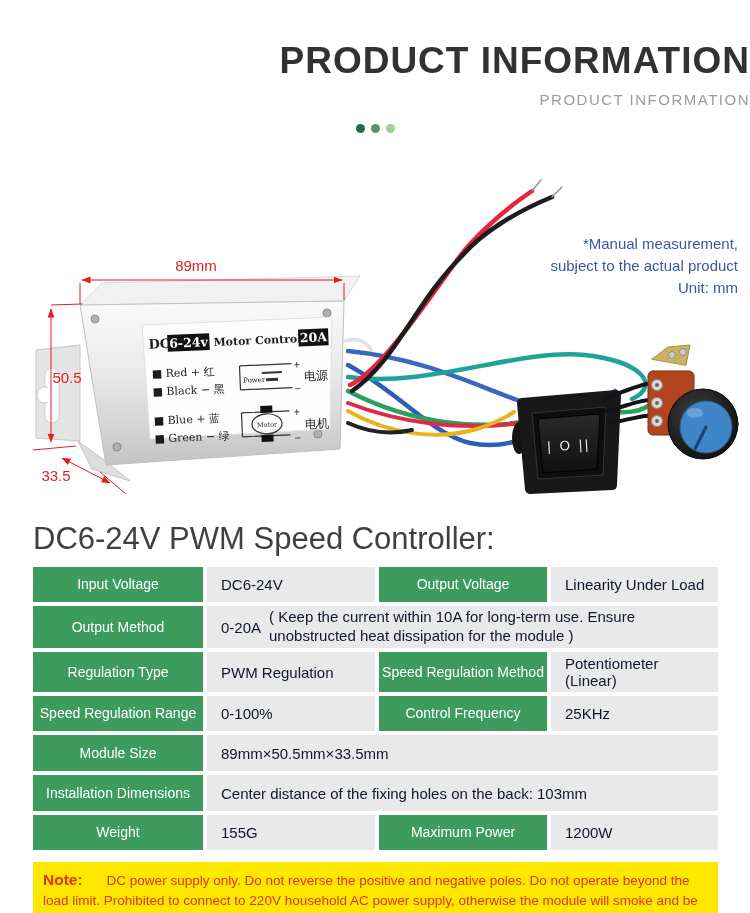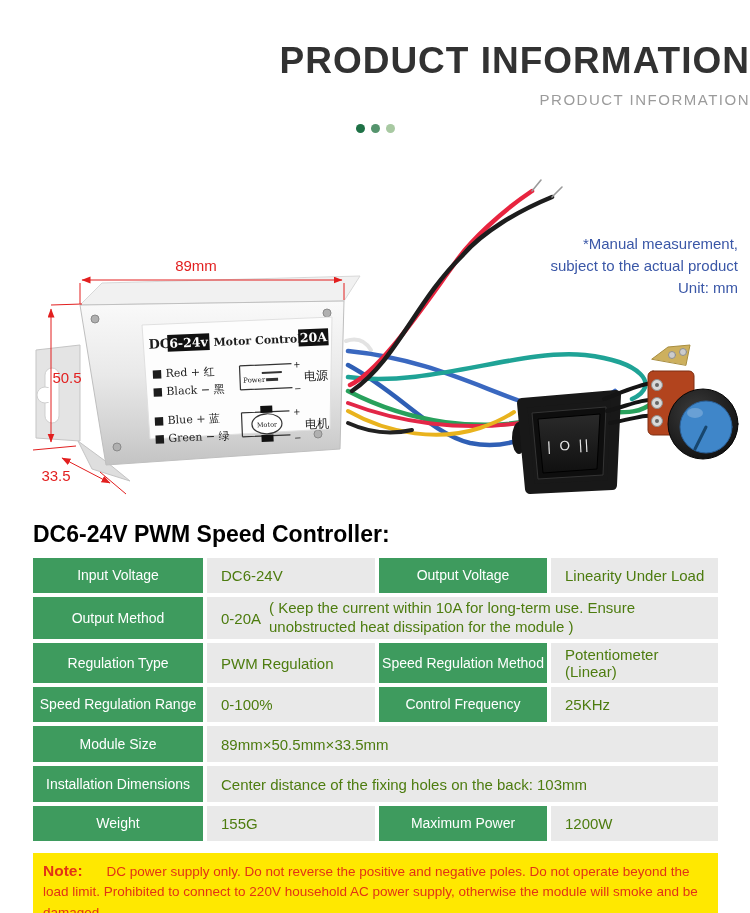--- a/index.html
+++ b/index.html
@@ -8,28 +8,28 @@
   }
   *{box-sizing:border-box}
   body{margin:0;width:750px;height:913px;background:#fff;overflow:hidden;
        font-family:"Liberation Sans",sans-serif;}
   .header{text-align:right;padding-top:40px}
   .title{margin:0;font-size:37px;font-weight:bold;color:#323232;letter-spacing:1px}
   .subtitle{margin-top:9px;font-size:15px;color:#9b9b9b;letter-spacing:1.5px}
   .dots{margin-top:16px;display:flex;justify-content:center;gap:6px}
   .dot{width:9px;height:9px;border-radius:50%;background:#4c8}
   .illustration{position:relative;width:750px;height:388px}
-  .section-title{margin:0 0 10px 33px;font-size:23px;font-weight:bold;color:#000000}
+  .section-title{margin:0 0 10px 33px;font-size:31px;font-weight:normal;color:#404040}
   .spec{width:685px;margin-left:33px}
   .row{display:grid;grid-template-columns:170px 168px 168px 167px;column-gap:4px;margin-bottom:4px}
   .row.wide{grid-template-columns:170px 511px}
   .cell{display:flex;align-items:center}
   .label{background:var(--green);color:#fff;justify-content:center;text-align:center;
          font-size:14px;line-height:1.15;padding:2px 2px}
-  .value{background:var(--cellgray);color:#4d7c0f;font-size:15px;padding:2px 8px 2px 14px}
+  .value{background:var(--cellgray);color:#0f172a;font-size:15px;padding:2px 8px 2px 14px}
   .h35{min-height:35px}.h42{min-height:42px}.h40{min-height:40px}.h36{min-height:36px}
   .value .main{margin-right:8px;white-space:nowrap}
   .value .sub{font-size:15px;line-height:1.25;flex:1}
   .note{width:685px;margin:12px 0 0 33px;background:var(--notebg);color:var(--notered);
         font-size:13.5px;line-height:1.5;padding:6px 10px 7px 10px}
   .note-label{font-weight:bold;font-size:15.5px;margin-right:24px}
   svg text{font-family:"Liberation Sans",sans-serif}
   svg .serif{font-family:"DejaVu Serif","Liberation Serif",serif}
 </style>
 </head>

